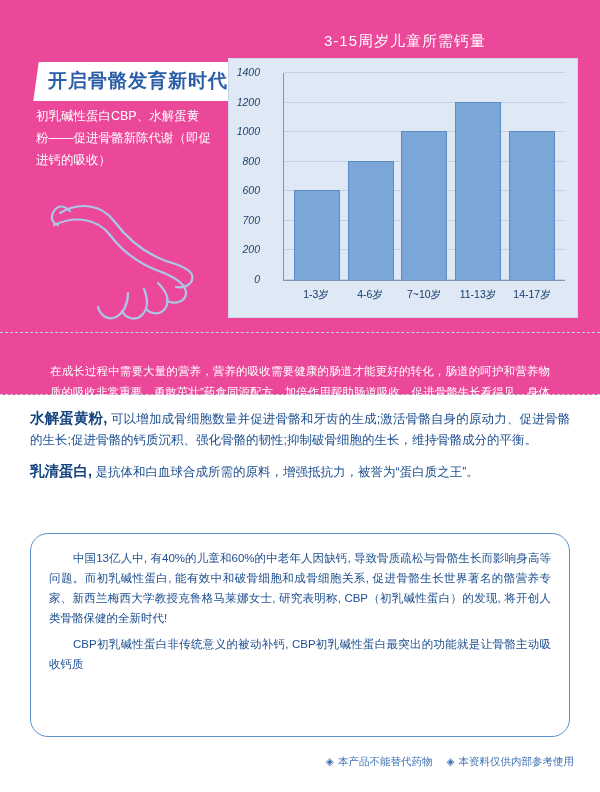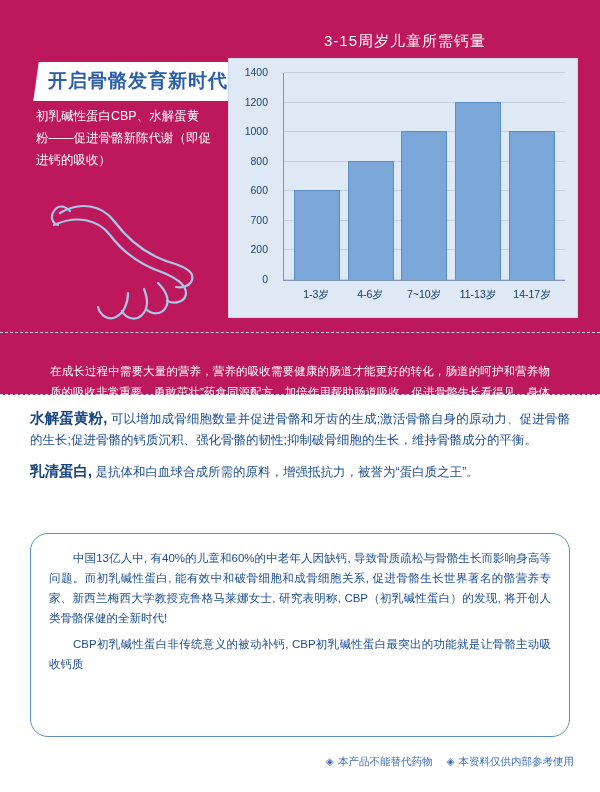--- a/index.html
+++ b/index.html
@@ -6,21 +6,21 @@
   body{
     width:600px;height:792px;background:#ffffff;
     font-family:"Liberation Sans","DejaVu Sans",sans-serif;
     color:#1b3f7a;overflow:hidden;
   }
   .page{position:relative;width:600px;height:792px;}
 
   
   .hero{
     position:absolute;left:0;top:0;width:600px;height:395px;
-    background:#be185d;
+    background:#ec4899;
   }
 
   .chart-title{
     position:absolute;left:230px;top:32px;width:350px;
     text-align:center;color:#ffffff;font-size:15px;letter-spacing:1px;
   }
 
   .headline{
     position:absolute;left:36px;top:62px;
     background:#ffffff;color:#2b5ea8;
@@ -42,23 +42,23 @@
   .chart-box{
     position:absolute;left:228px;top:58px;width:348px;height:258px;
     background:#dfe9f5;border:1px solid #cdd9e8;
   }
   .plot{
     position:absolute;left:54px;top:14px;right:12px;bottom:36px;
     border-left:1px solid #7f96b5;border-bottom:1px solid #7f96b5;
   }
   .gl{position:absolute;left:0;right:0;height:1px;background:#c3d0e0;}
   .ytick{
-    position:absolute;right:100%;margin-right:16px;
+    position:absolute;right:100%;margin-right:24px;
     transform:translateY(-50%);
-    font-size:10.5px;color:#20456f;white-space:nowrap;
+    font-size:10.5px;color:#20456f;white-space:nowrap;font-style:italic;
   }
   .bars{position:absolute;inset:0;display:flex;align-items:flex-end;
         justify-content:space-around;padding:0 6px;}
   .barwrap{width:44px;display:flex;flex-direction:column;
            align-items:center;justify-content:flex-end;height:100%;}
   .bar{width:44px;background:#7ba7d8;border:1px solid #5c8cc4;border-bottom:none;}
   .xlabels{
     position:absolute;left:54px;right:12px;bottom:12px;height:20px;
     display:flex;align-items:center;justify-content:flex-end;padding:0 6px;
   }

